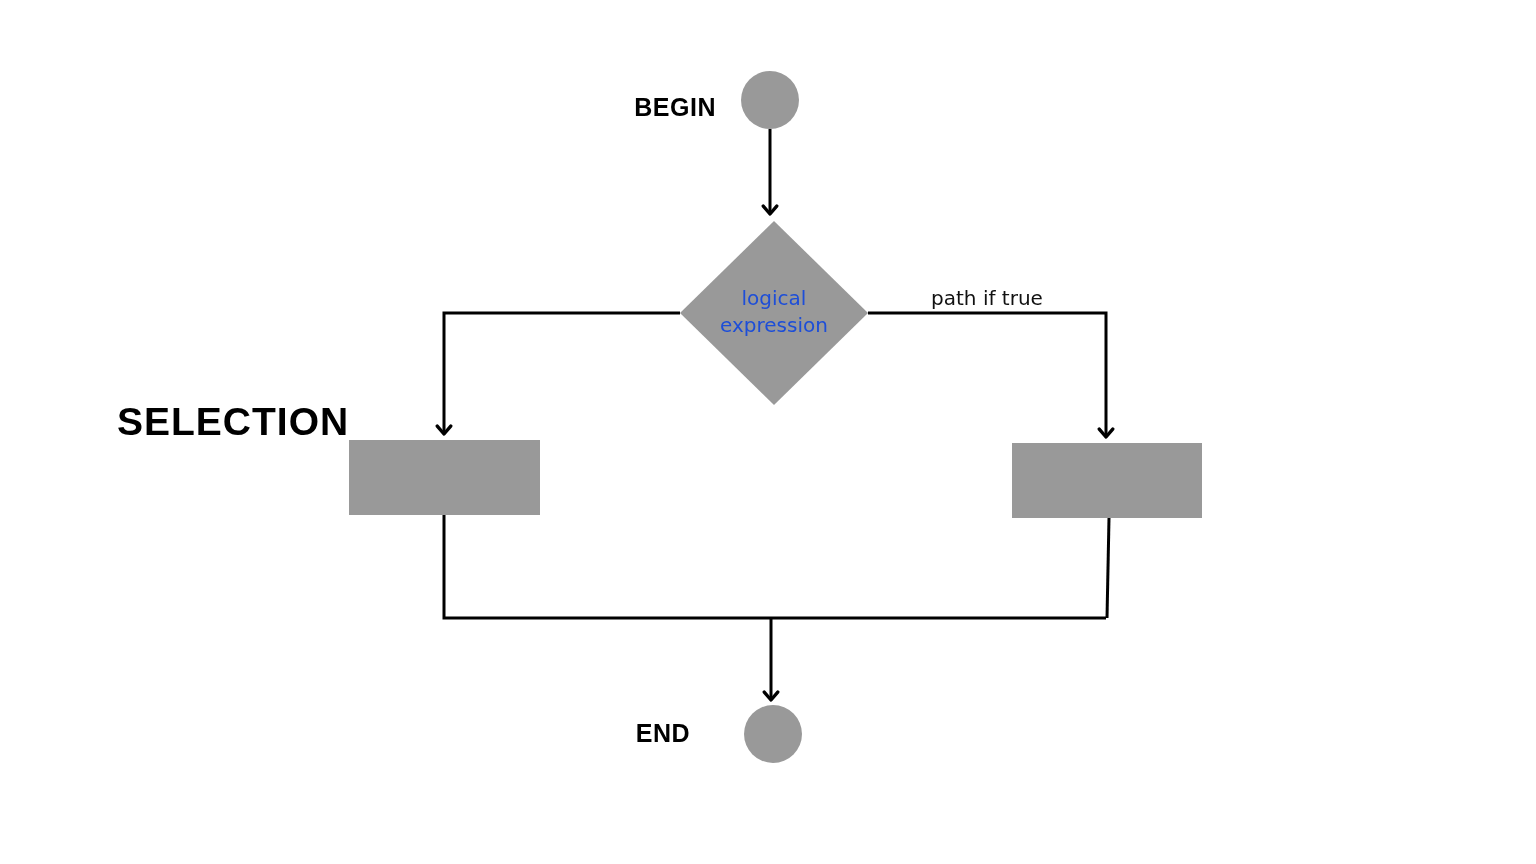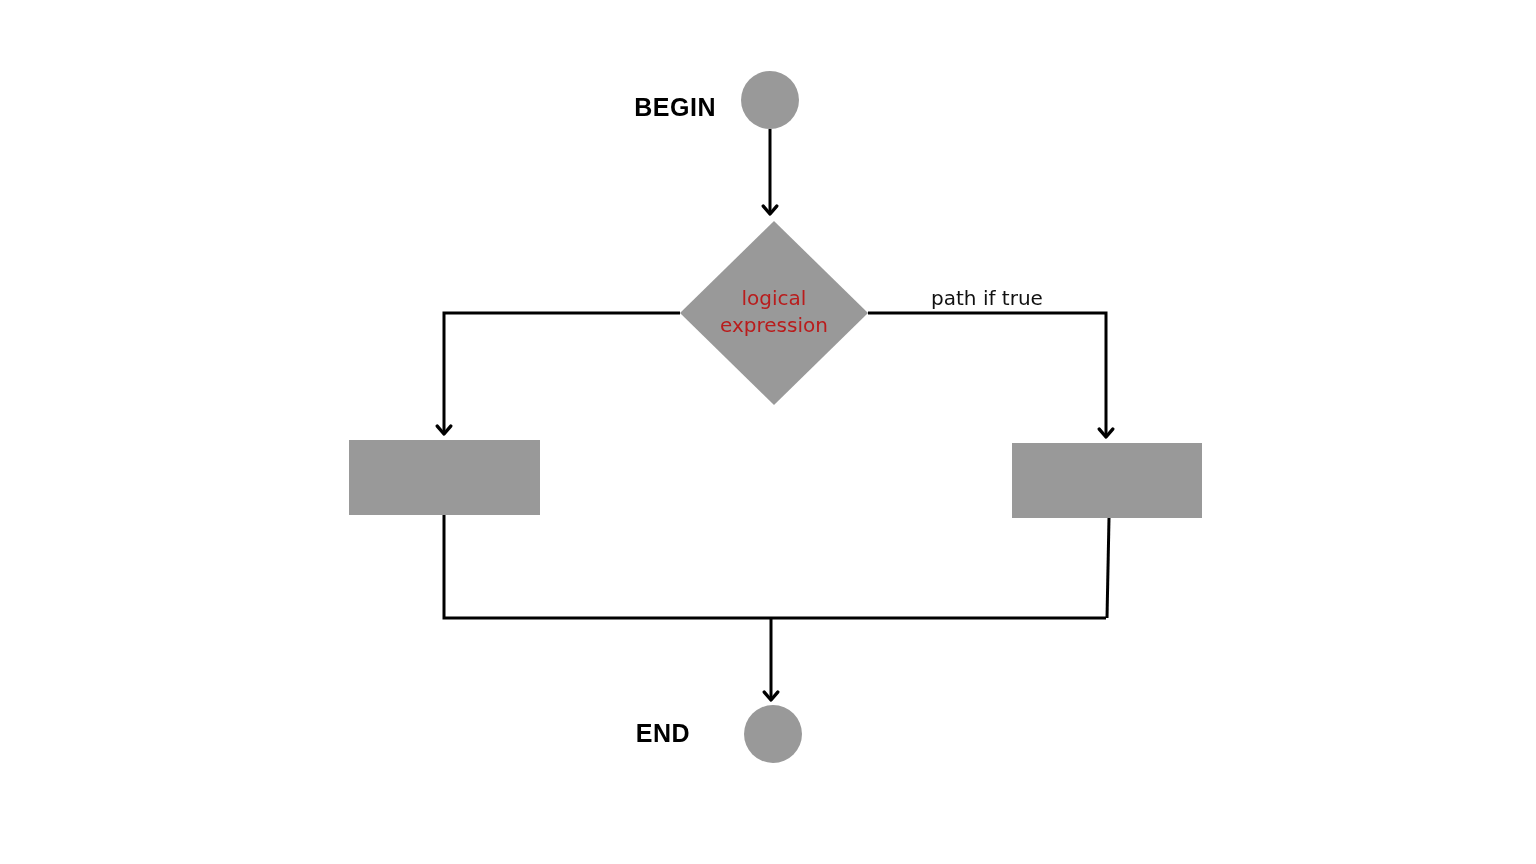--- a/index.html
+++ b/index.html
@@ -72,21 +72,21 @@
   }
   .lbl-decision {
     position: absolute;
     left: 699px;
     top: 285px;
     width: 150px;
     text-align: center;
     font-family: "DejaVu Sans", sans-serif;
     font-size: 20px;
     line-height: 27px;
-    color: #b91c1c;
+    color: #1d4ed8;
   }
 </style>
 </head>
 <body>
 
 <div class="canvas">
 
   <svg class="diagram-svg" width="1536" height="864" viewBox="0 0 1536 864">
     <defs>
       <marker id="arrow" viewBox="0 0 16 16" markerWidth="18" markerHeight="18" refX="9" refY="8" orient="auto" markerUnits="userSpaceOnUse">
@@ -117,16 +117,17 @@
     <circle cx="773" cy="734" r="29" fill="#999999"></circle>
   </svg>
 
   <div class="lbl-terminator lbl-begin">BEGIN</div>
 
   <div class="lbl-decision">logical expression</div>
 
 
   <div class="lbl-path lbl-false">path if true</div>
 
+  <div class="lbl-title">SELECTION</div>
 
   <div class="lbl-terminator lbl-end">END</div>
 
 </div>
 
 </body></html>

